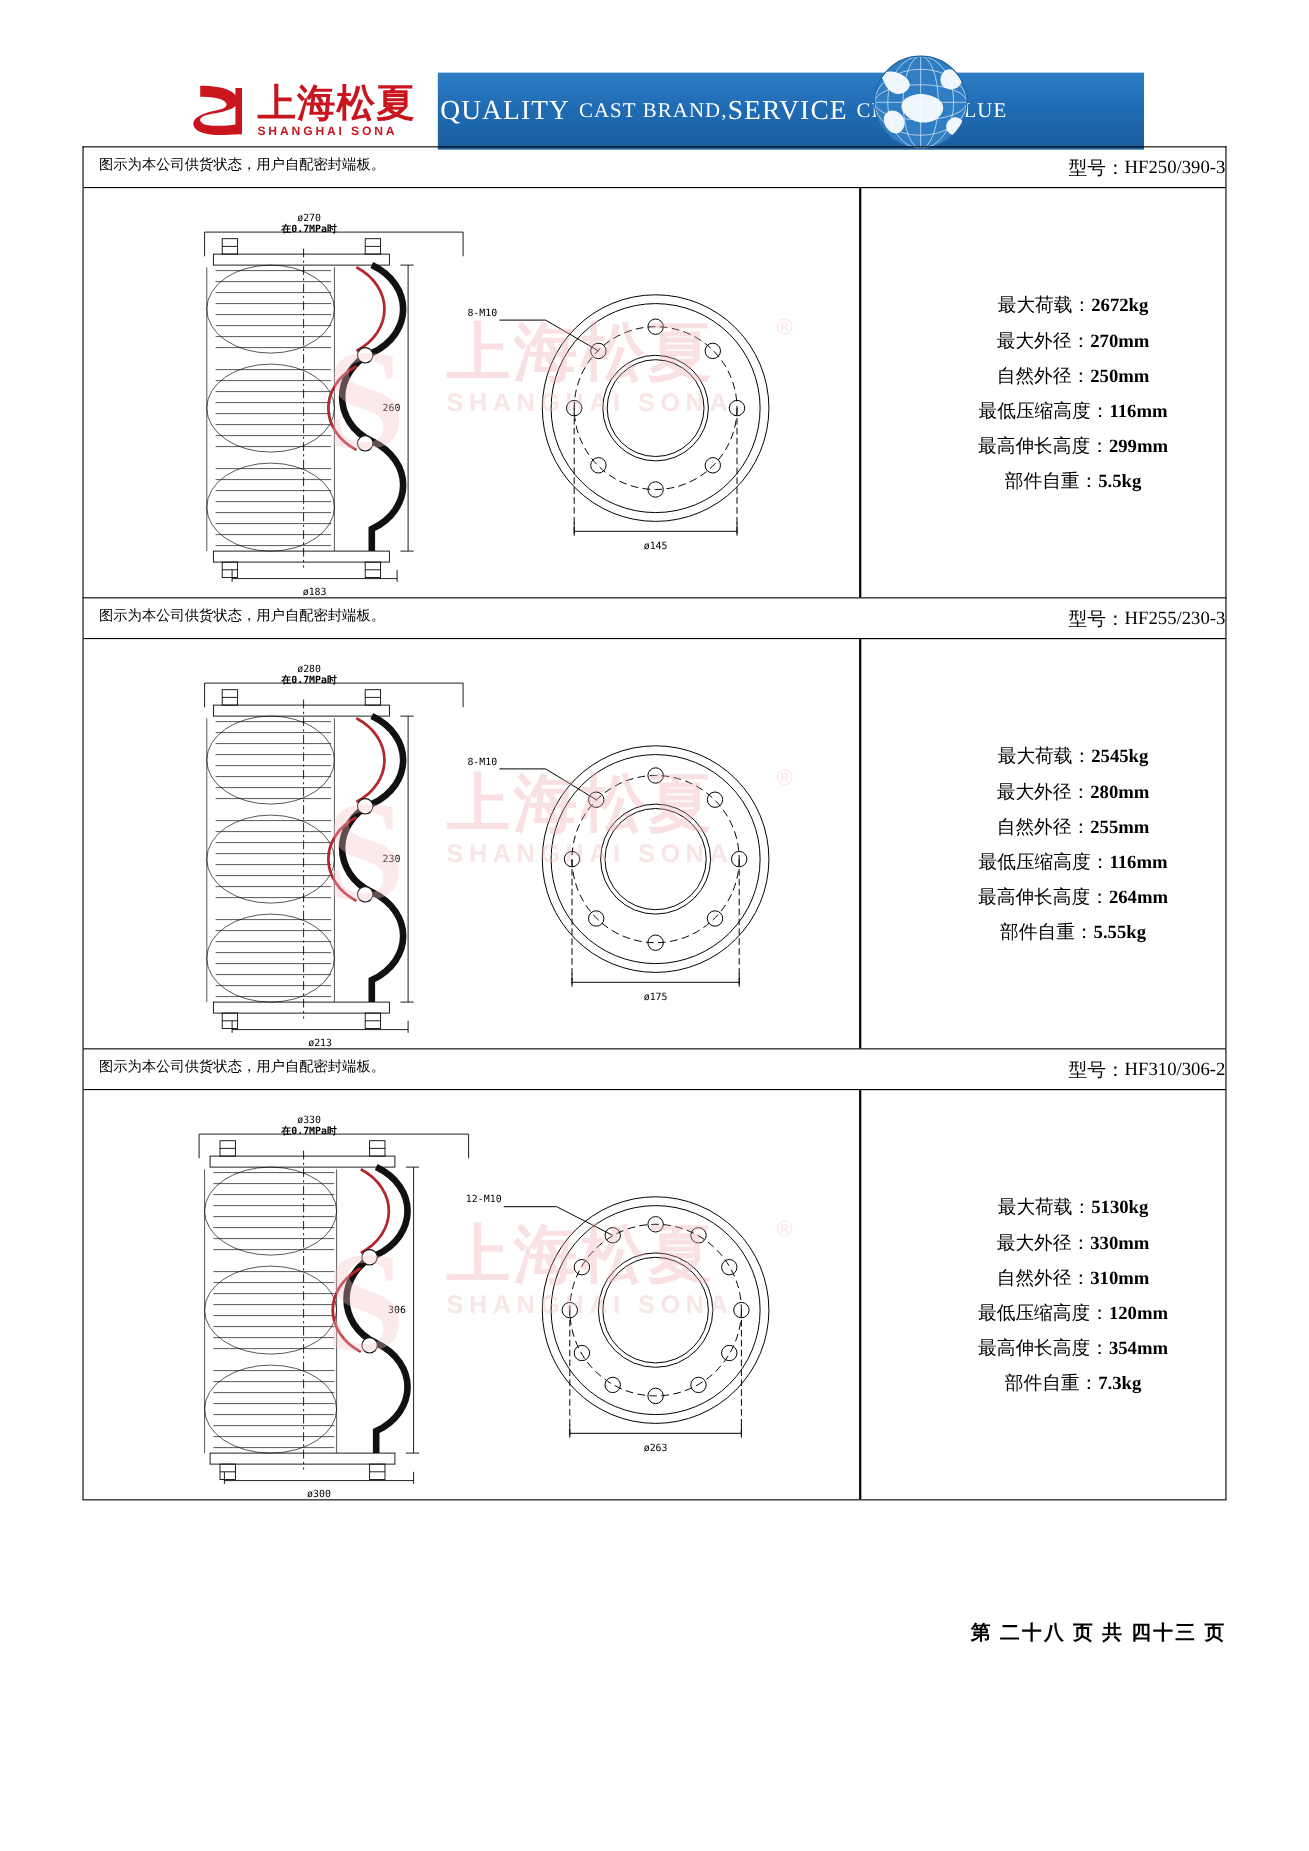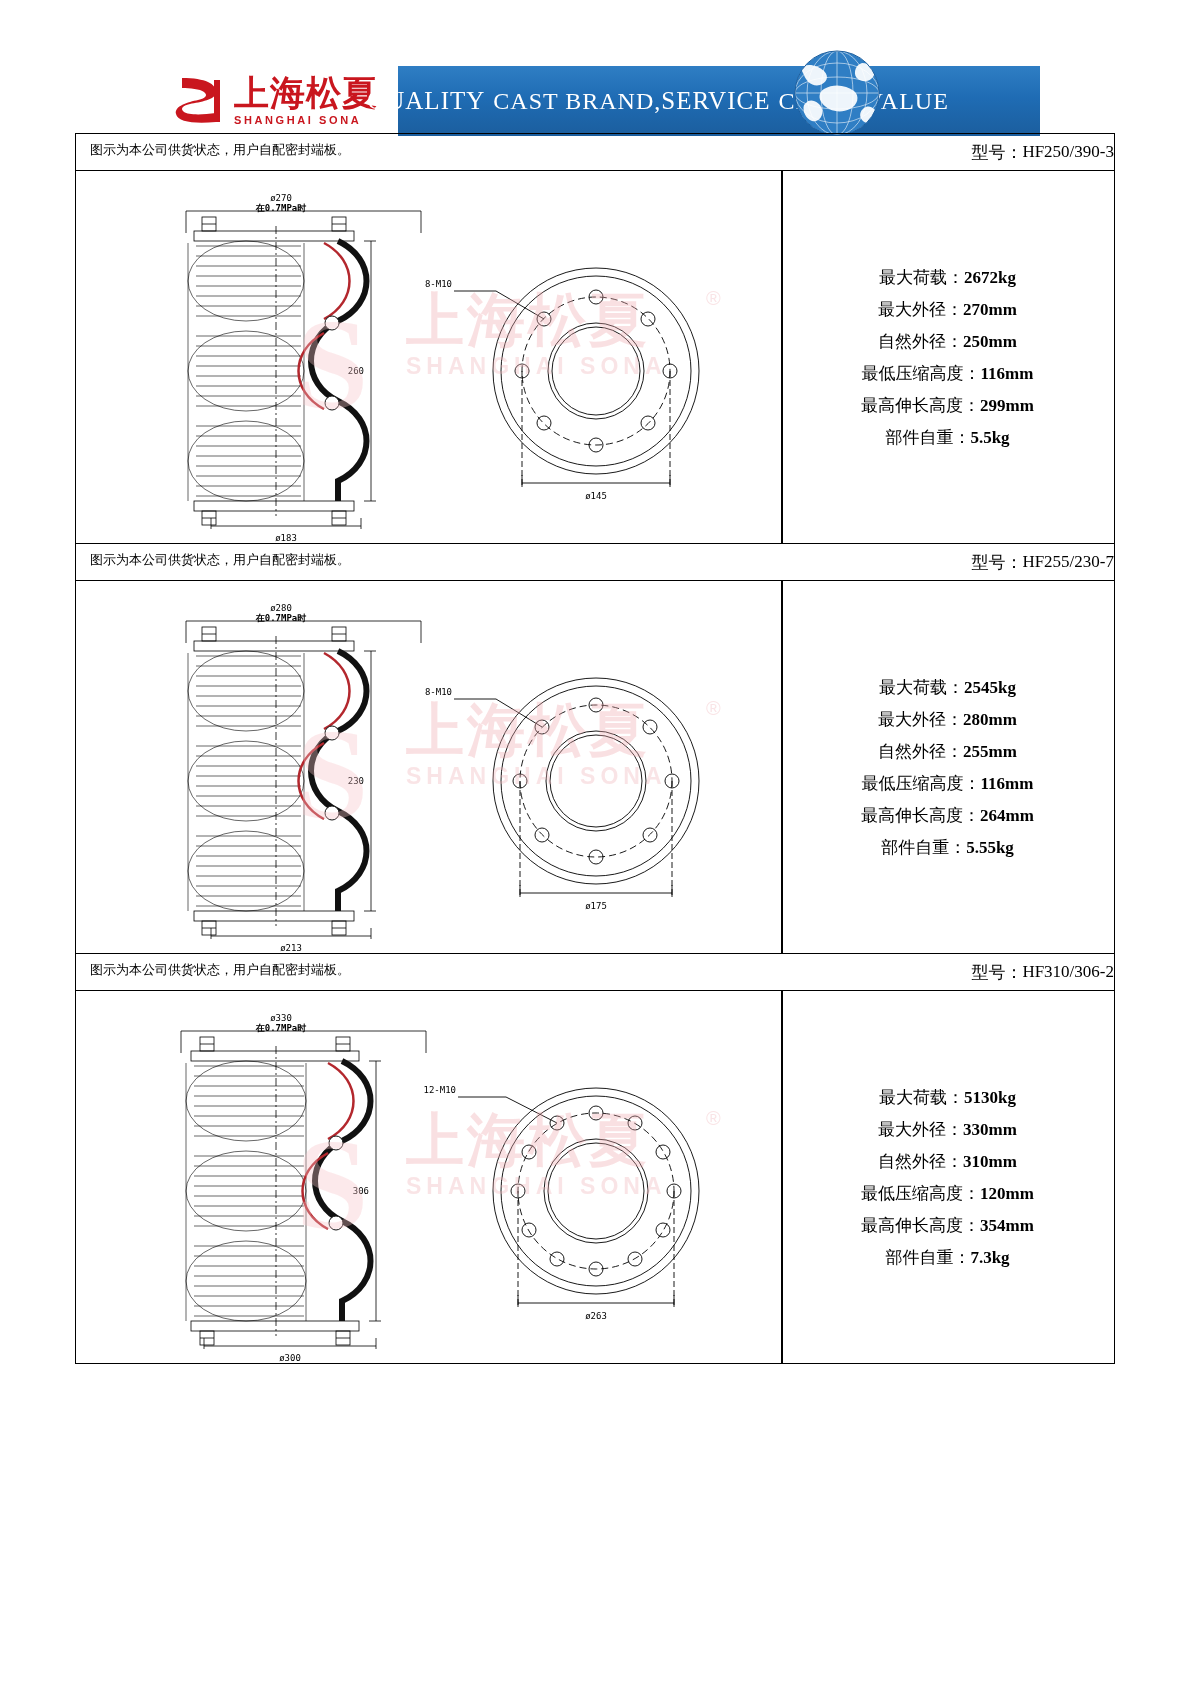--- a/index.html
+++ b/index.html
@@ -35,21 +35,21 @@
     position:absolute; left:398px; top:44px; width:642px; height:70px;
     background:linear-gradient(180deg,#2f7ec4 0%, #1f6cb4 45%, #1b5e9e 100%);
   }
   .banner-text {
     position:absolute; left:0; top:0; width:520px; height:70px;
     display:flex; align-items:center; justify-content:center;
     color:#fff; font-family:"Liberation Serif", serif;
     white-space:nowrap;
   }
   .bt-1 { font-size:25px; font-weight:normal; letter-spacing:1px; }
-  .bt-2 { font-size:24px; letter-spacing:1px; }
+  .bt-2 { font-size:19px; letter-spacing:1px; }
   .globe {
     position:absolute; left:778px; top:27px; width:118px; height:88px;
   }
   .globe svg { display:block; }
 
   
   .tbl { position:absolute; left:75px; top:133px; width:1040px; }
   .row { position:relative; border:1.5px solid #000; border-bottom:none; }
   .row.last { border-bottom:1.5px solid #000; }
   .row-head {
@@ -64,21 +64,21 @@
   }
   .model {
     position:absolute; left:705px; top:0; width:333px; height:36px;
     display:flex; align-items:center; justify-content:flex-end;
     font-size:17px; font-family:"Liberation Serif", serif;
     border-bottom:1.5px solid #000;
   }
   .row-body { position:relative; height:372px; }
   .drawing { position:absolute; left:0; top:0; width:705px; height:100%; overflow:hidden; }
   .specs {
-    position:absolute; left:705px; top:0; width:333px; height:100%;
+    position:absolute; left:733px; top:0; width:333px; height:100%;
     display:flex; flex-direction:column; justify-content:center;
     align-items:center; gap:9px;
     font-family:"Liberation Serif", serif; font-size:17px;
   }
   .spec-line { white-space:nowrap; }
   .spec-line b { font-weight:bold; }
 
   
   .wm {
     position:absolute; left:330px; top:120px; width:360px; height:150px;
@@ -322,21 +322,21 @@
           </div>
         </div>
       </div>
     </div>
 
     <div class="row">
       <div class="row-head">
         <div class="note">图示为本公司供货状态，用户自配密封端板。</div>
         <div class="model">
           <span>型号：</span>
-          <span>HF255/230-7</span>
+          <span>HF255/230-3</span>
         </div>
       </div>
       <div class="row-body">
         <div class="vdiv"></div>
 
         <div class="drawing">
           <svg width="705" height="372" viewBox="0 0 705 372">
             <g stroke="#000" fill="none" stroke-width="0.8">
               <line x1="110" y1="40" x2="345" y2="40"></line>
               <line x1="110" y1="40" x2="110" y2="62"></line>
@@ -607,14 +607,15 @@
           </div>
           <div class="spec-line">
             <span>部件自重：</span><b>7.3kg</b>
           </div>
         </div>
       </div>
     </div>
 
   </div>
 
+  <div class="footer">第 二十八 页 共 四十三 页</div>
 
 </div>
 
 </body></html>

